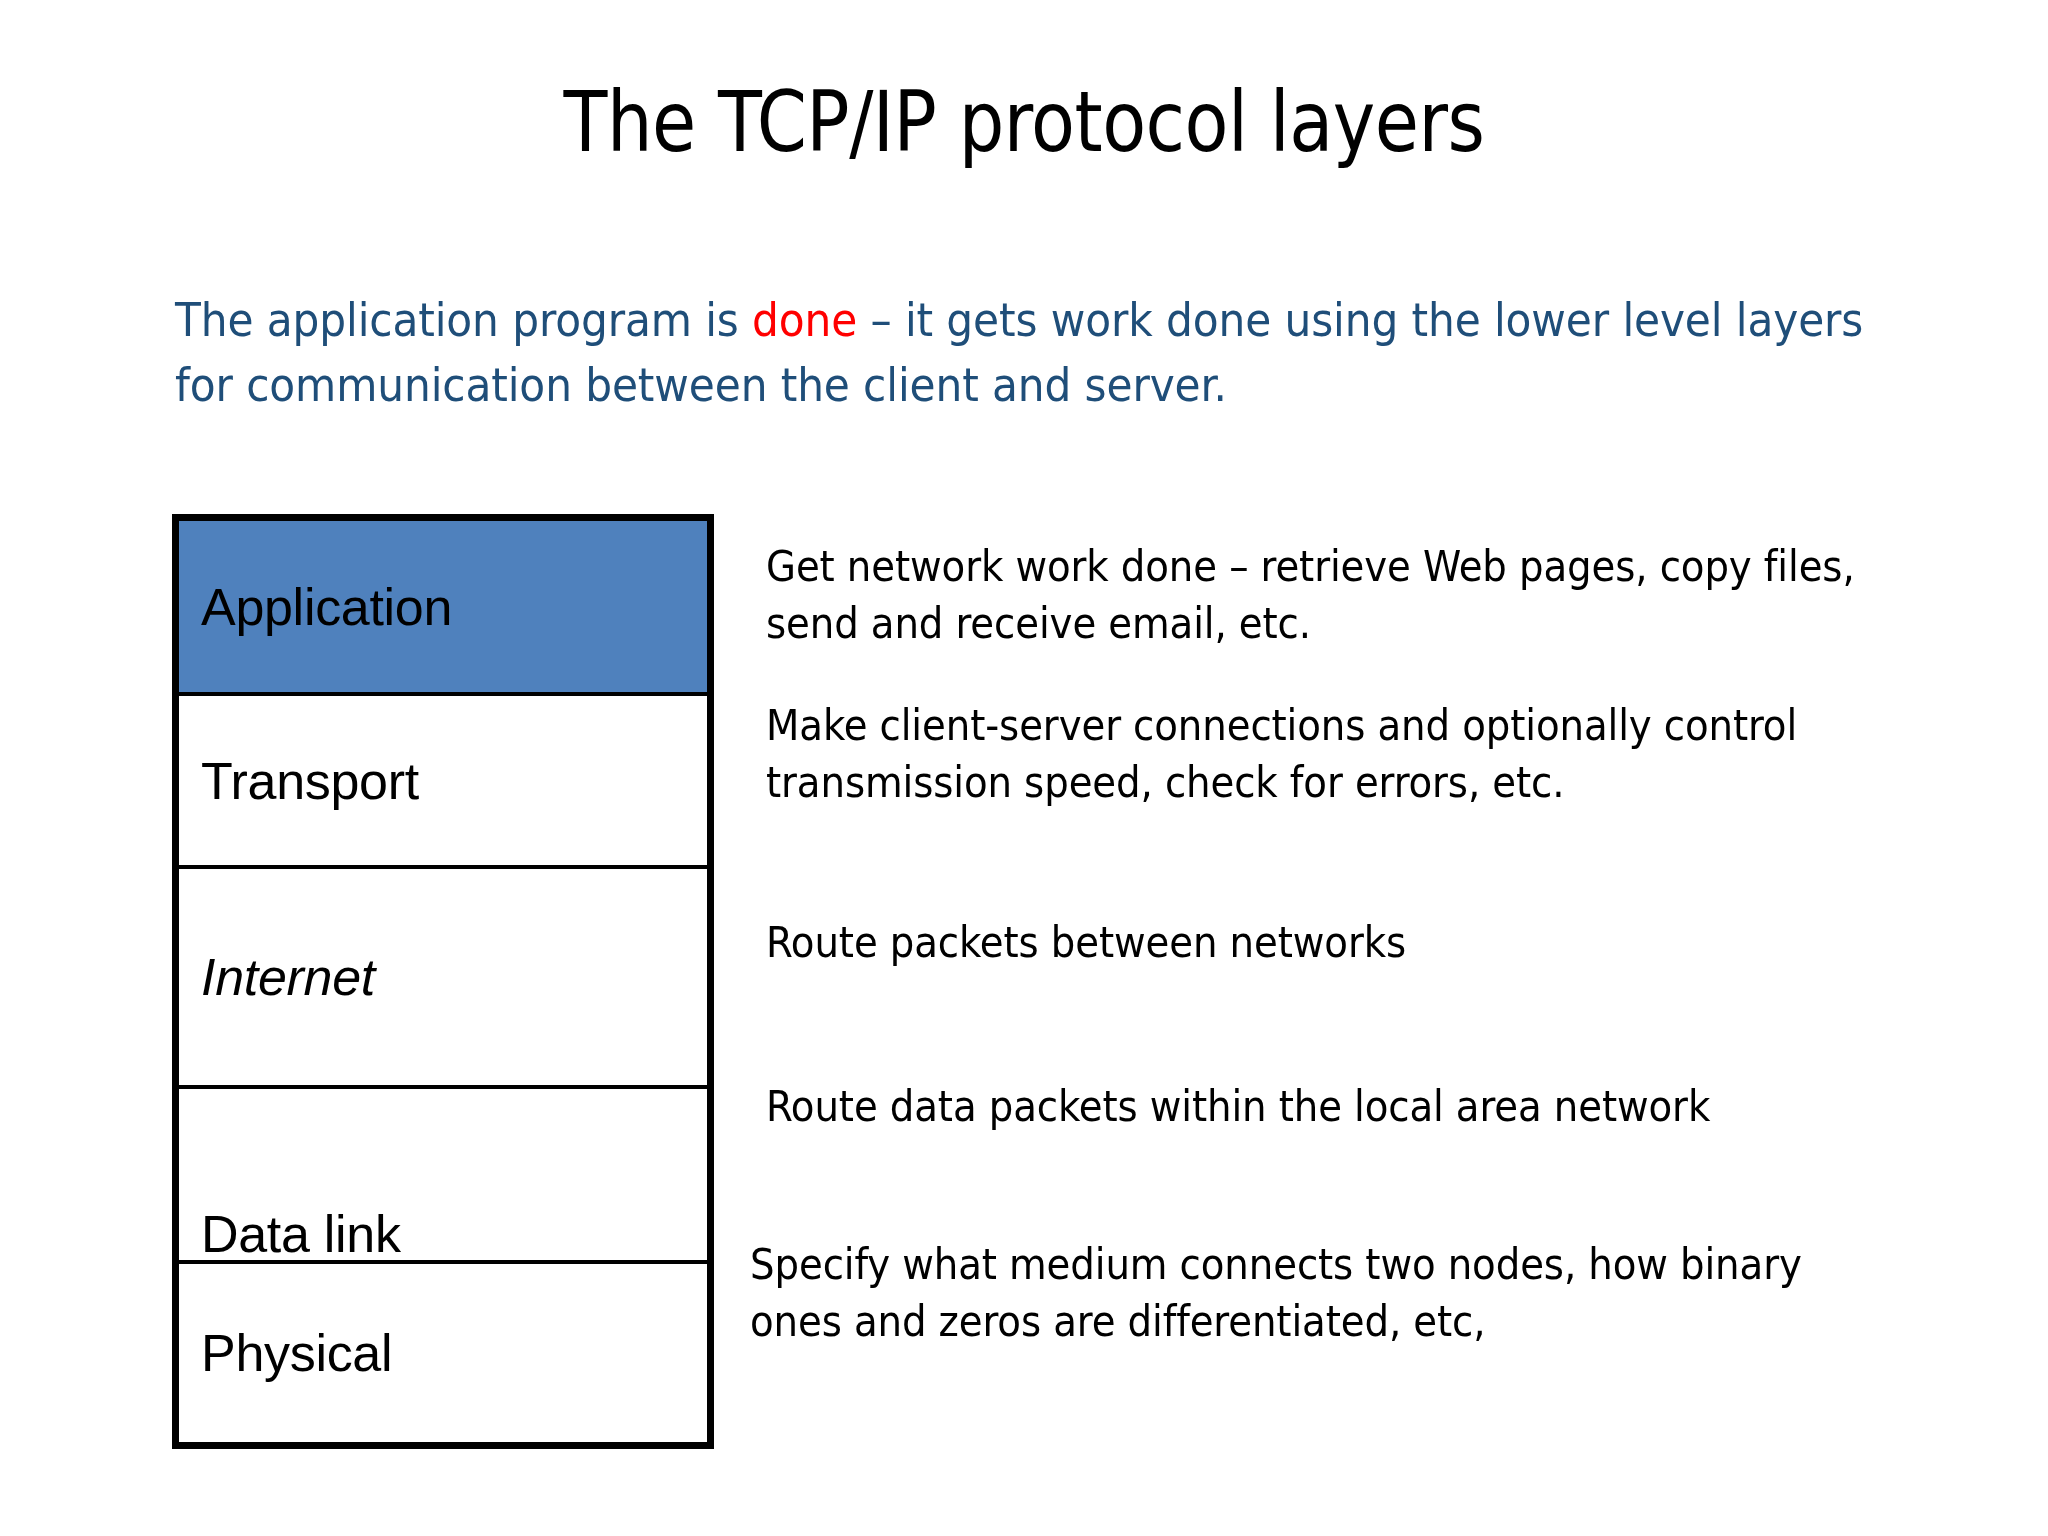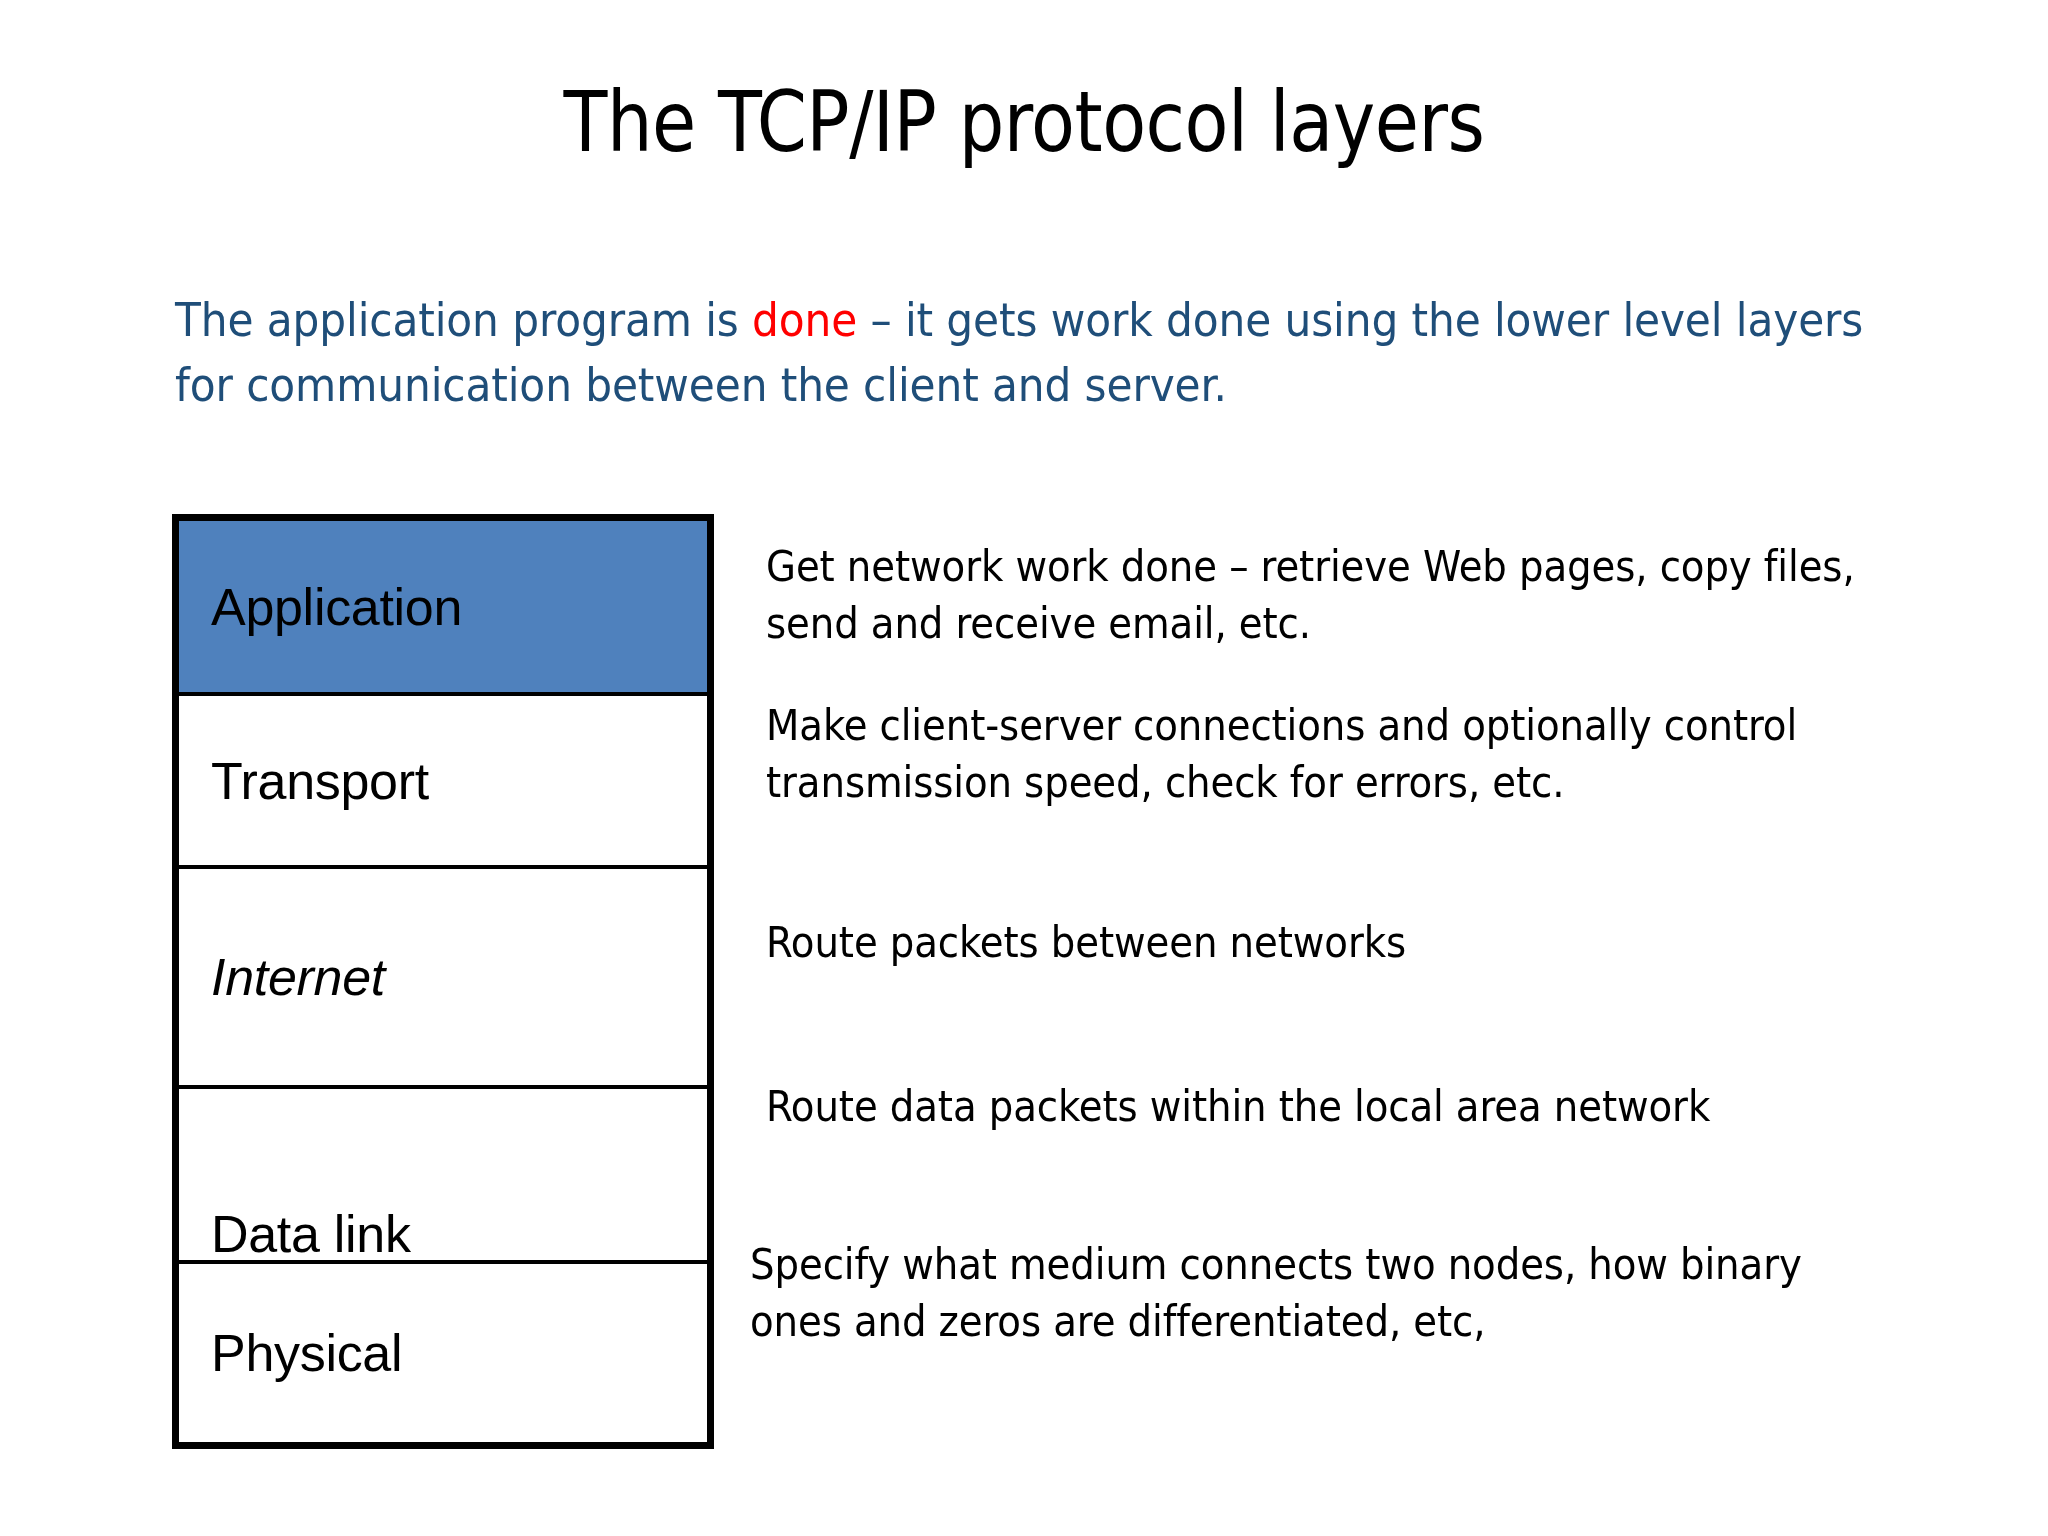--- a/index.html
+++ b/index.html
@@ -58,21 +58,21 @@
     border: 7px solid #000000;
     box-sizing: border-box;
     background: #ffffff;
   }
   .layer-row {
     position: relative;
     box-sizing: border-box;
     border-bottom: 4px solid #000000;
     display: flex;
     align-items: center;
-    padding-left: 32px;
+    padding-left: 22px;
     background: #ffffff;
   }
   .layer-row:last-child {
     border-bottom: none;
   }
   .layer-row.highlight {
     background: #4F81BD;
   }
   .layer-label {
     font-family: "Liberation Sans", sans-serif;

